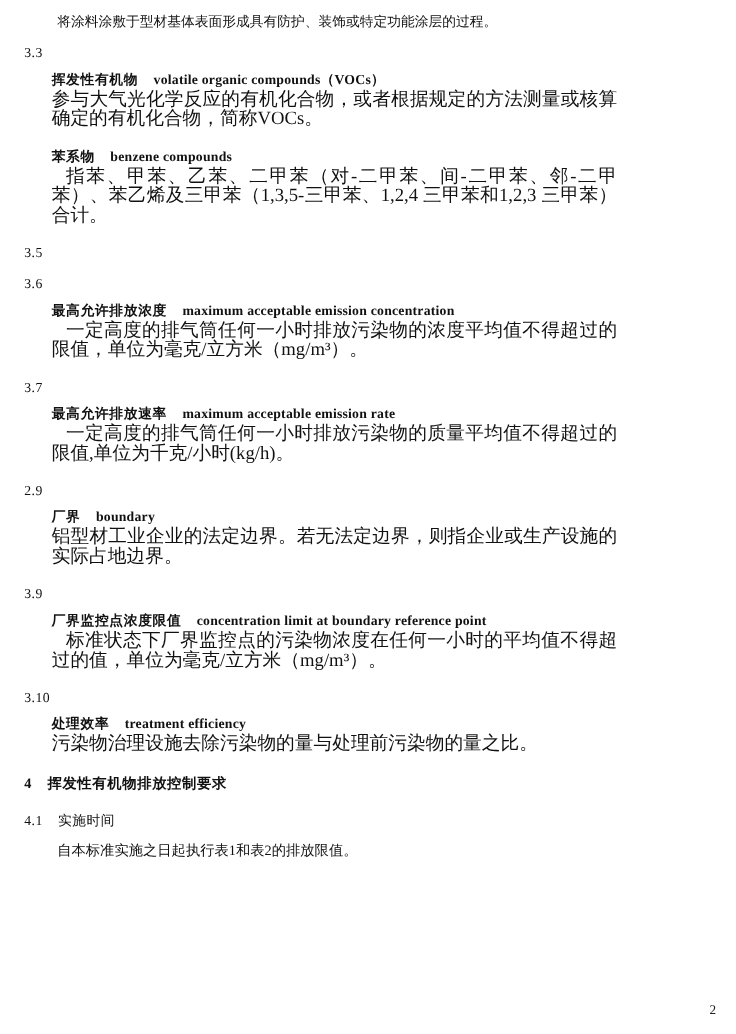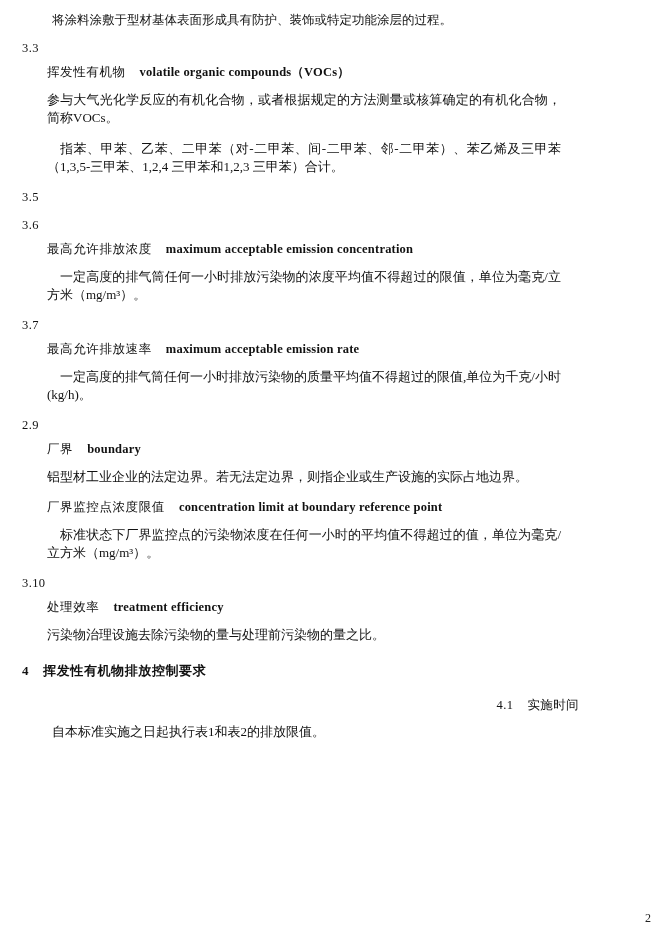--- a/index.html
+++ b/index.html
@@ -44,34 +44,34 @@
     line-height: 17px;
     letter-spacing: 0.4px;
   }
   .term-line {
     margin-left: 47px;
     margin-top: 7px;
     font-size: 12.5px;
     line-height: 17px;
   }
   .term-cn {
-    font-weight: normal;
+    font-weight: bold;
     letter-spacing: 0.6px;
   }
   .term-en {
     font-weight: bold;
     margin-left: 14px;
     font-family: "Liberation Serif", "DejaVu Serif", serif;
     letter-spacing: 0.2px;
   }
   .term-def {
     margin-left: 47px;
     margin-right: 18px;
-    margin-top: 10px;
-    font-size: 13px;
+    margin-top: 0;
+    font-size: 17px;
     line-height: 18px;
     text-align: justify;
     text-indent: 0;
   }
   .term-def.indent {
     text-indent: 13px;
   }
   .section-head {
     margin-left: 22px;
     margin-top: 18px;
@@ -83,21 +83,20 @@
   .section-head .sec-num {
     margin-right: 14px;
     font-weight: bold;
   }
   .sub-head {
     margin-left: 22px;
     margin-top: 16px;
     font-size: 12.5px;
     line-height: 18px;
     letter-spacing: 0.4px;
-    text-align: right;
   }
   .sub-head .sub-num {
     margin-right: 14px;
   }
   .body-para {
     margin-left: 52px;
     margin-right: 18px;
     margin-top: 9px;
     font-size: 13px;
     line-height: 18px;
@@ -121,20 +120,23 @@
 
     <div class="clause">
       <div class="clause-num">3.3</div>
       <div class="term-line">
         <span class="term-cn">挥发性有机物</span><span class="term-en">volatile organic compounds（VOCs）</span>
       </div>
       <p class="term-def">参与大气光化学反应的有机化合物，或者根据规定的方法测量或核算确定的有机化合物，简称VOCs。</p>
     </div>
 
     <div class="clause">
+      <div class="term-line">
+        <span class="term-cn">苯系物</span><span class="term-en">benzene compounds</span>
+      </div>
       <p class="term-def indent">指苯、甲苯、乙苯、二甲苯（对-二甲苯、间-二甲苯、邻-二甲苯）、苯乙烯及三甲苯（1,3,5-三甲苯、1,2,4 三甲苯和1,2,3 三甲苯）合计。</p>
     </div>
 
     <div class="clause">
       <div class="clause-num">3.5</div>
     </div>
 
     <div class="clause">
       <div class="clause-num">3.6</div>
       <div class="term-line">
@@ -153,20 +155,21 @@
 
     <div class="clause">
       <div class="clause-num">2.9</div>
       <div class="term-line">
         <span class="term-cn">厂界</span><span class="term-en">boundary</span>
       </div>
       <p class="term-def">铝型材工业企业的法定边界。若无法定边界，则指企业或生产设施的实际占地边界。</p>
     </div>
 
     <div class="clause">
+      <div class="clause-num">3.9</div>
       <div class="term-line">
         <span class="term-cn">厂界监控点浓度限值</span><span class="term-en">concentration limit at boundary reference point</span>
       </div>
       <p class="term-def indent">标准状态下厂界监控点的污染物浓度在任何一小时的平均值不得超过的值，单位为毫克/立方米（mg/m³）。</p>
     </div>
 
     <div class="clause">
       <div class="clause-num">3.10</div>
       <div class="term-line">
         <span class="term-cn">处理效率</span><span class="term-en">treatment efficiency</span>

